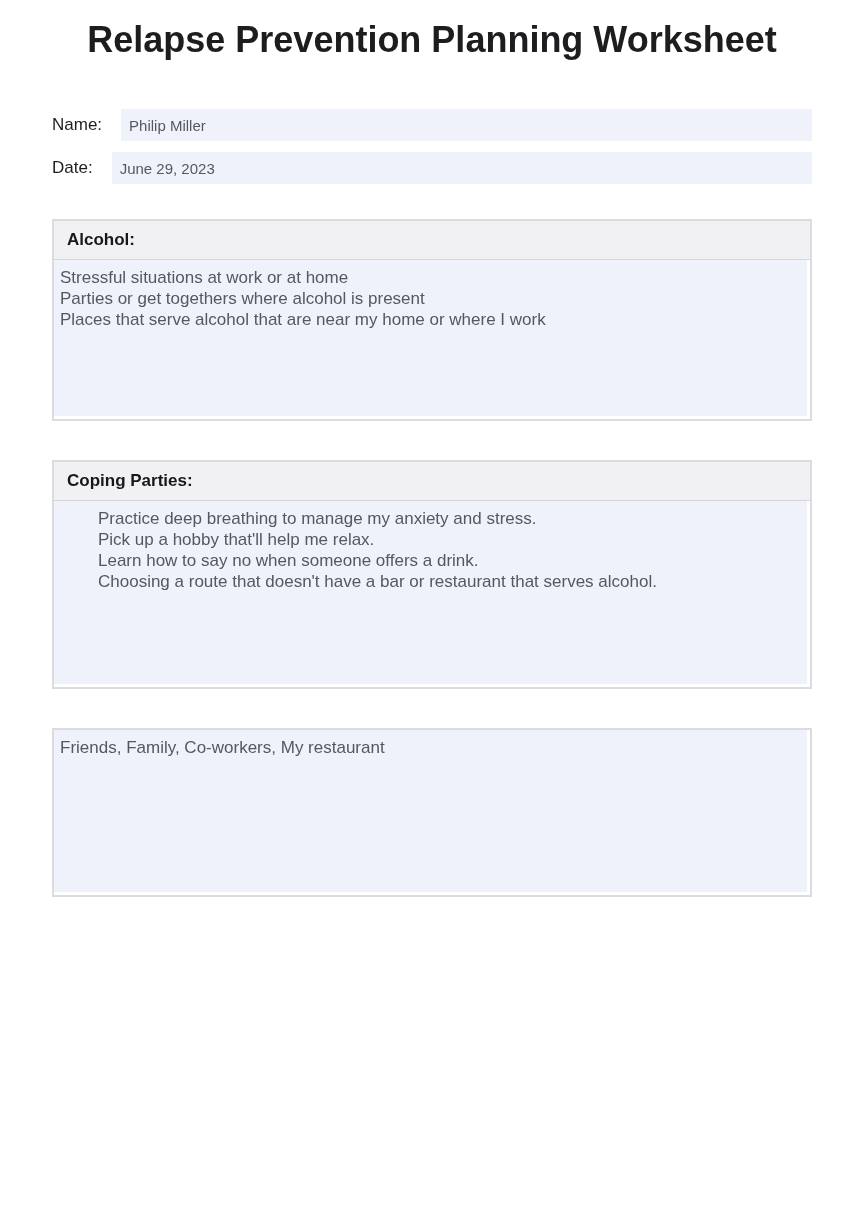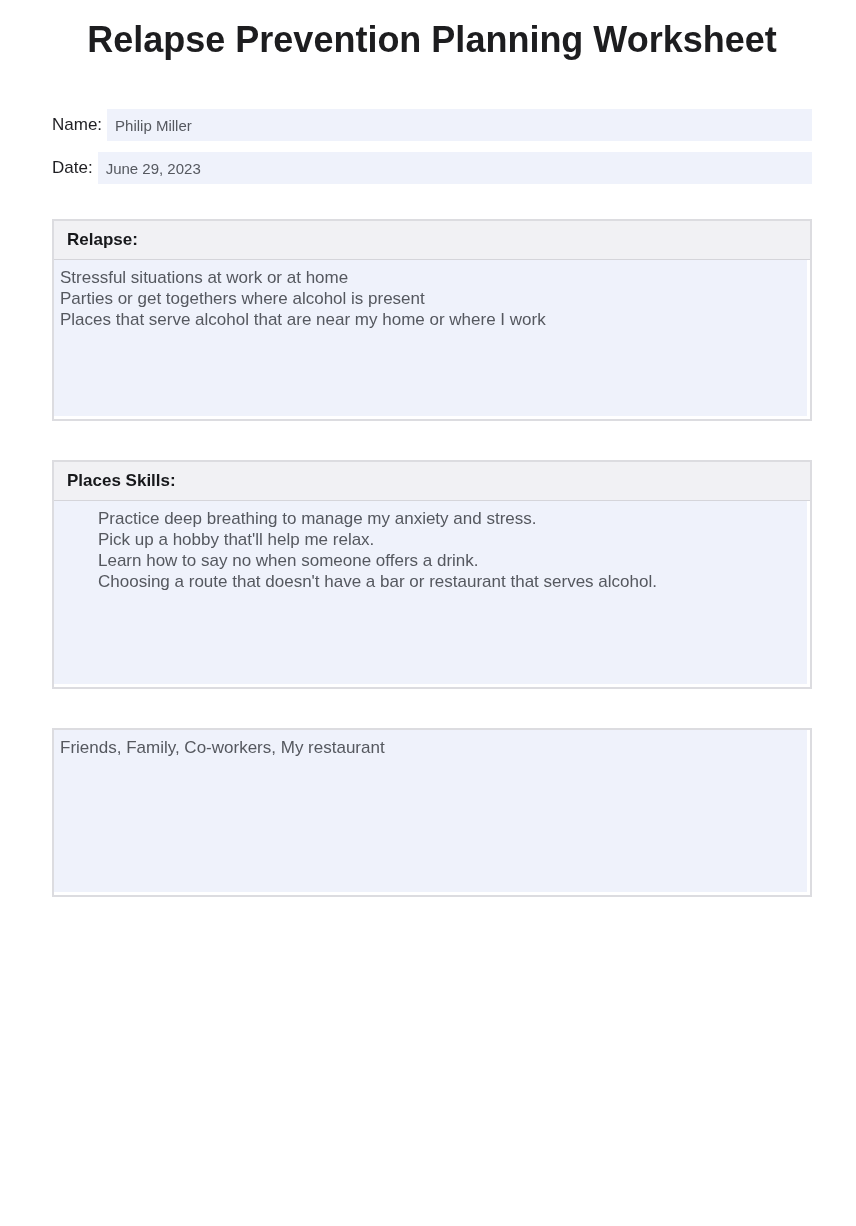--- a/index.html
+++ b/index.html
@@ -33,21 +33,21 @@
   }
   .field-row {
     display: flex;
     align-items: center;
     margin-bottom: 19px;
     height: 24px;
   }
   .field-label {
     font-size: 17px;
     color: #1f1f23;
-    margin-right: 5px;
+    margin-right: 19px;
     white-space: nowrap;
   }
   .field-input {
     flex: 1;
     height: 24px;
     border: none;
     outline: none;
     background: #eff2fb;
     font-family: "Liberation Sans", sans-serif;
     font-size: 15px;
@@ -102,28 +102,28 @@
         <input class="field-input" type="text" value="Philip Miller" style="">
       </div>
       <div class="field-row">
         <span class="field-label">Date:</span>
         <input class="field-input" type="text" value="June 29, 2023" style="">
       </div>
     </div>
 
 
     <div class="section">
-      <div class="section-header">Relapse:</div>
+      <div class="section-header">Alcohol:</div>
       <div class="section-text">Stressful situations at work or at home
 Parties or get togethers where alcohol is present
 Places that serve alcohol that are near my home or where I work</div>
     </div>
 
     <div class="section">
-      <div class="section-header">Places Skills:</div>
+      <div class="section-header">Coping Parties:</div>
       <div class="section-text">Practice deep breathing to manage my anxiety and stress.
 Pick up a hobby that'll help me relax.
 Learn how to say no when someone offers a drink.
 Choosing a route that doesn't have a bar or restaurant that serves alcohol.</div>
     </div>
 
     <div class="section">
       <div class="section-text">Friends, Family, Co-workers, My restaurant</div>
     </div>
 

